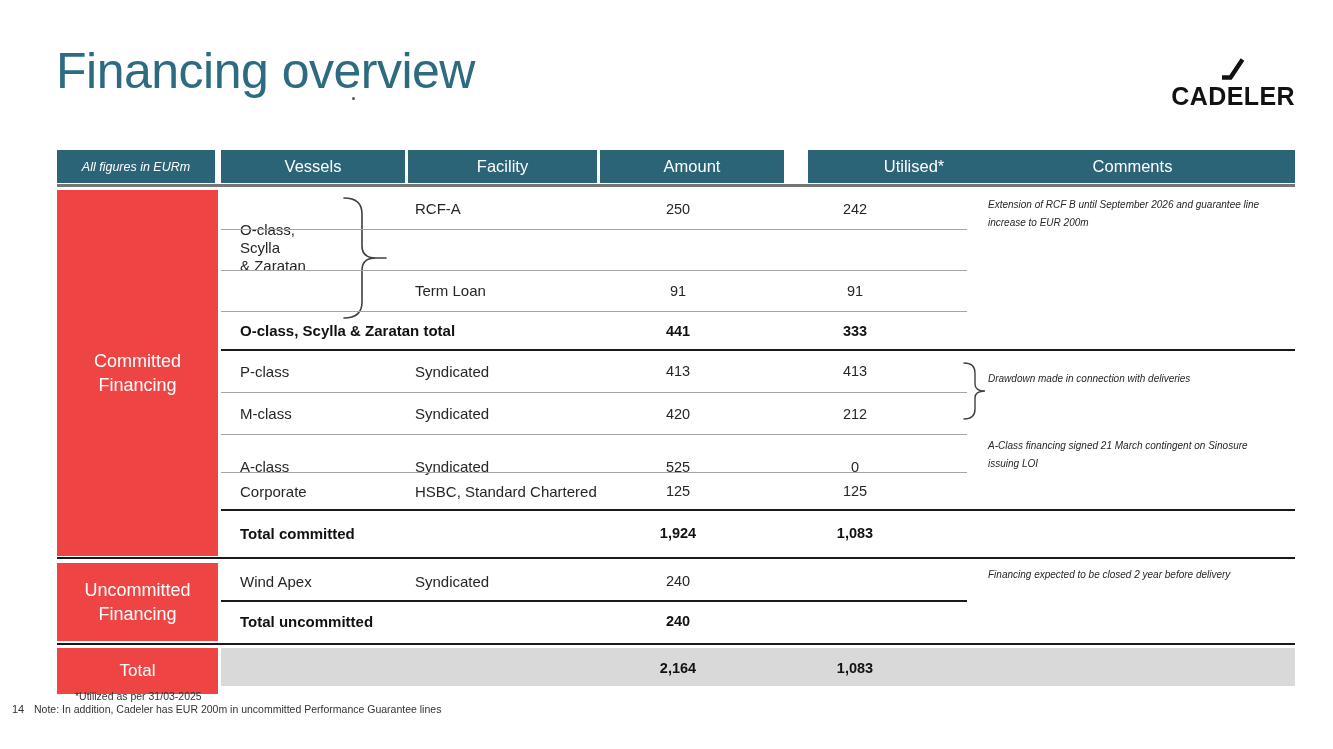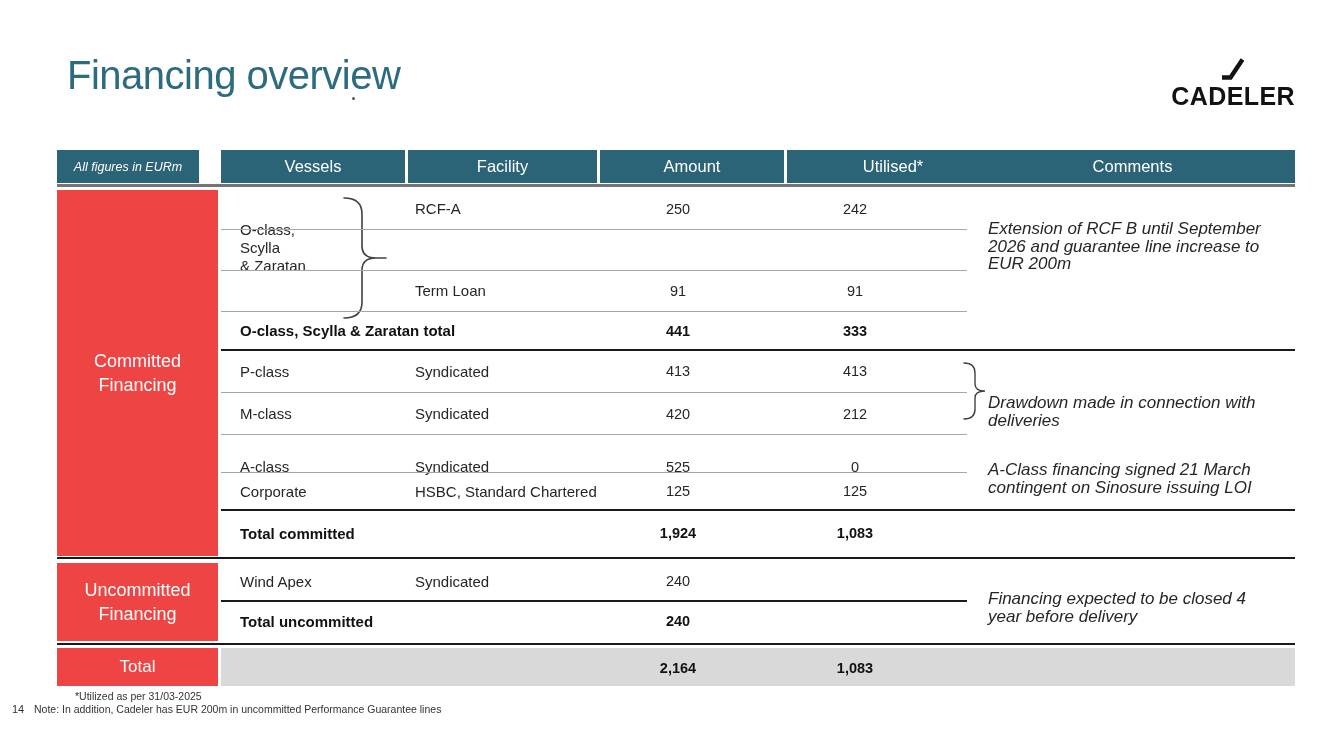--- a/index.html
+++ b/index.html
@@ -1,22 +1,22 @@
 <!DOCTYPE html>
 <html><head>
 <meta charset="utf-8">
 <style>
   html,body { margin:0; padding:0; background:#e8e8e8; }
   .slide {
     position:relative; width:1333px; height:749px; background:#ffffff;
     font-family:"Liberation Sans", sans-serif; overflow:hidden;
   }
   .title {
-    position:absolute; left:56px; top:42px; margin:11px;
-    font-size:40px; font-weight:400; letter-spacing:-0.5px; color:#2D6B80;
+    position:absolute; left:56px; top:42px; margin:0;
+    font-size:50px; font-weight:400; letter-spacing:-0.5px; color:#2D6B80;
   }
   .title-dot { position:absolute; left:352px; top:97px; width:3px; height:3px; background:#555; border-radius:50%; }
   .logo { position:absolute; top:57px; right:38px; display:flex; align-items:center; gap:2px;flex-direction:column; }
   .logo-text { font-size:25px; font-weight:800; letter-spacing:0.4px; color:#121212; }
   
   .hcell {
     position:absolute; top:150px; height:33px; background:#2B6377; color:#fff;
     display:flex; align-items:center; justify-content:center; font-size:16.5px;
   }
   .hcell.note { font-size:12.5px; font-style:italic; }
@@ -36,22 +36,22 @@
   .row.bold .cell { font-weight:bold; color:#111; }
   
   .line { position:absolute; }
   .line.gray  { background:#A6A6A6; height:1px; }
   .line.black { background:#1A1A1A; height:2px; }
   .line.header { background:#757575; height:3px; }
   
   .vgroup { position:absolute; left:240px; top:221px; font-size:15px; line-height:18px; color:#262626; }
   
   .comment {
-    position:absolute; left:988px; width:285px; font-size:17px; font-style:italic;
-    line-height:17.5px; color:#262626;margin-top:24px;
+    position:absolute; left:988px; width:285px; font-size:10px; font-style:italic;
+    line-height:17.5px; color:#262626;
   }
   .brace { position:absolute; }
   
   .gt-bg { position:absolute; left:221px; top:648px; width:1074px; height:38px; background:#D9D9D9; }
   
   .fn { position:absolute; font-size:10.5px; color:#333; }
   .pageno { position:absolute; font-size:11px; color:#333; }
 </style>
 </head>
 <body>
@@ -60,31 +60,31 @@
 
   <h1 class="title">Financing overview</h1>
   <div class="title-dot"></div>
   <div class="logo">
     <svg class="logo-slash" width="24" height="23" viewBox="0 0 24 23">
       <path d="M1 20.5 H9.5 L21.5 2.5" fill="none" stroke="#121212" stroke-width="4.4"></path>
     </svg>
     <span class="logo-text">CADELER</span>
   </div>
 
-  <div class="hcell note" style="left:57px;width:142px">All figures in EURm</div>
+  <div class="hcell note" style="left:57px;width:158px">All figures in EURm</div>
   <div class="hcell" style="left:408px;width:189px">Facility</div>
   <div class="hcell" style="left:221px;width:184px">Vessels</div>
   <div class="hcell" style="left:600px;width:184px">Amount</div>
-  <div class="hcell" style="left:787px;width:212px">Utilised*</div>
+  <div class="hcell" style="left:808px;width:212px">Utilised*</div>
   <div class="hcell" style="left:970px;width:325px">Comments</div>
   <div class="line header" style="left:57px;top:184px;width:1238px"></div>
 
   <div class="lblock" style="top:190px;height:366px">Committed Financing</div>
   <div class="lblock" style="top:563px;height:78px">Uncommitted Financing</div>
-  <div class="lblock" style="top:648px;height:38px;font-size:17px">Total</div>
+  <div class="lblock" style="top:648px;height:46px;font-size:17px">Total</div>
 
   <div class="vgroup">
     <div>O-class,</div>
     <div>Scylla</div>
     <div>&amp; Zaratan</div>
   </div>
   <svg class="brace" style="left:336px;top:192px" width="56" height="132" viewBox="0 0 56 132">
     <path d="M8,6 Q26,6 26,22 L26,54 Q26,66 40,66 L50,66 M40,66 Q26,66 26,78 L26,110 Q26,126 8,126" fill="none" stroke="#404040" stroke-width="1.6" stroke-linecap="round"></path>
   </svg>
 
@@ -153,21 +153,21 @@
     <div class="cell amount">2,164</div>
     <div class="cell utilised">1,083</div>
   </div>
 
   <div class="comment" style="top:196px">Extension of RCF B until September 2026 and guarantee line increase to EUR 200m</div>
   <svg class="brace" style="left:960px;top:360px" width="30" height="62" viewBox="0 0 30 62">
     <path d="M4,3 Q15,3 15,13 L15,24 Q15,31 25,31 Q15,31 15,38 L15,49 Q15,59 4,59" fill="none" stroke="#404040" stroke-width="1.4" stroke-linecap="round"></path>
   </svg>
   <div class="comment" style="top:370px">Drawdown made in connection with deliveries</div>
   <div class="comment" style="top:437px">A-Class financing signed 21 March contingent on Sinosure issuing LOI</div>
-  <div class="comment" style="top:566px;width:260px">Financing expected to be closed 4 year before delivery</div>
+  <div class="comment" style="top:566px;width:260px">Financing expected to be closed 2 year before delivery</div>
 
   <div class="line gray" style="left:221px;top:229px;width:746px"></div>
   <div class="line gray" style="left:221px;top:270px;width:746px"></div>
   <div class="line gray" style="left:221px;top:311px;width:746px"></div>
   <div class="line black" style="left:221px;top:349px;width:1074px"></div>
   <div class="line gray" style="left:221px;top:392px;width:746px"></div>
   <div class="line gray" style="left:221px;top:434px;width:746px"></div>
   <div class="line gray" style="left:221px;top:472px;width:746px"></div>
   <div class="line black" style="left:221px;top:509px;width:1074px"></div>
   <div class="line black" style="left:57px;top:557px;width:1238px"></div>

